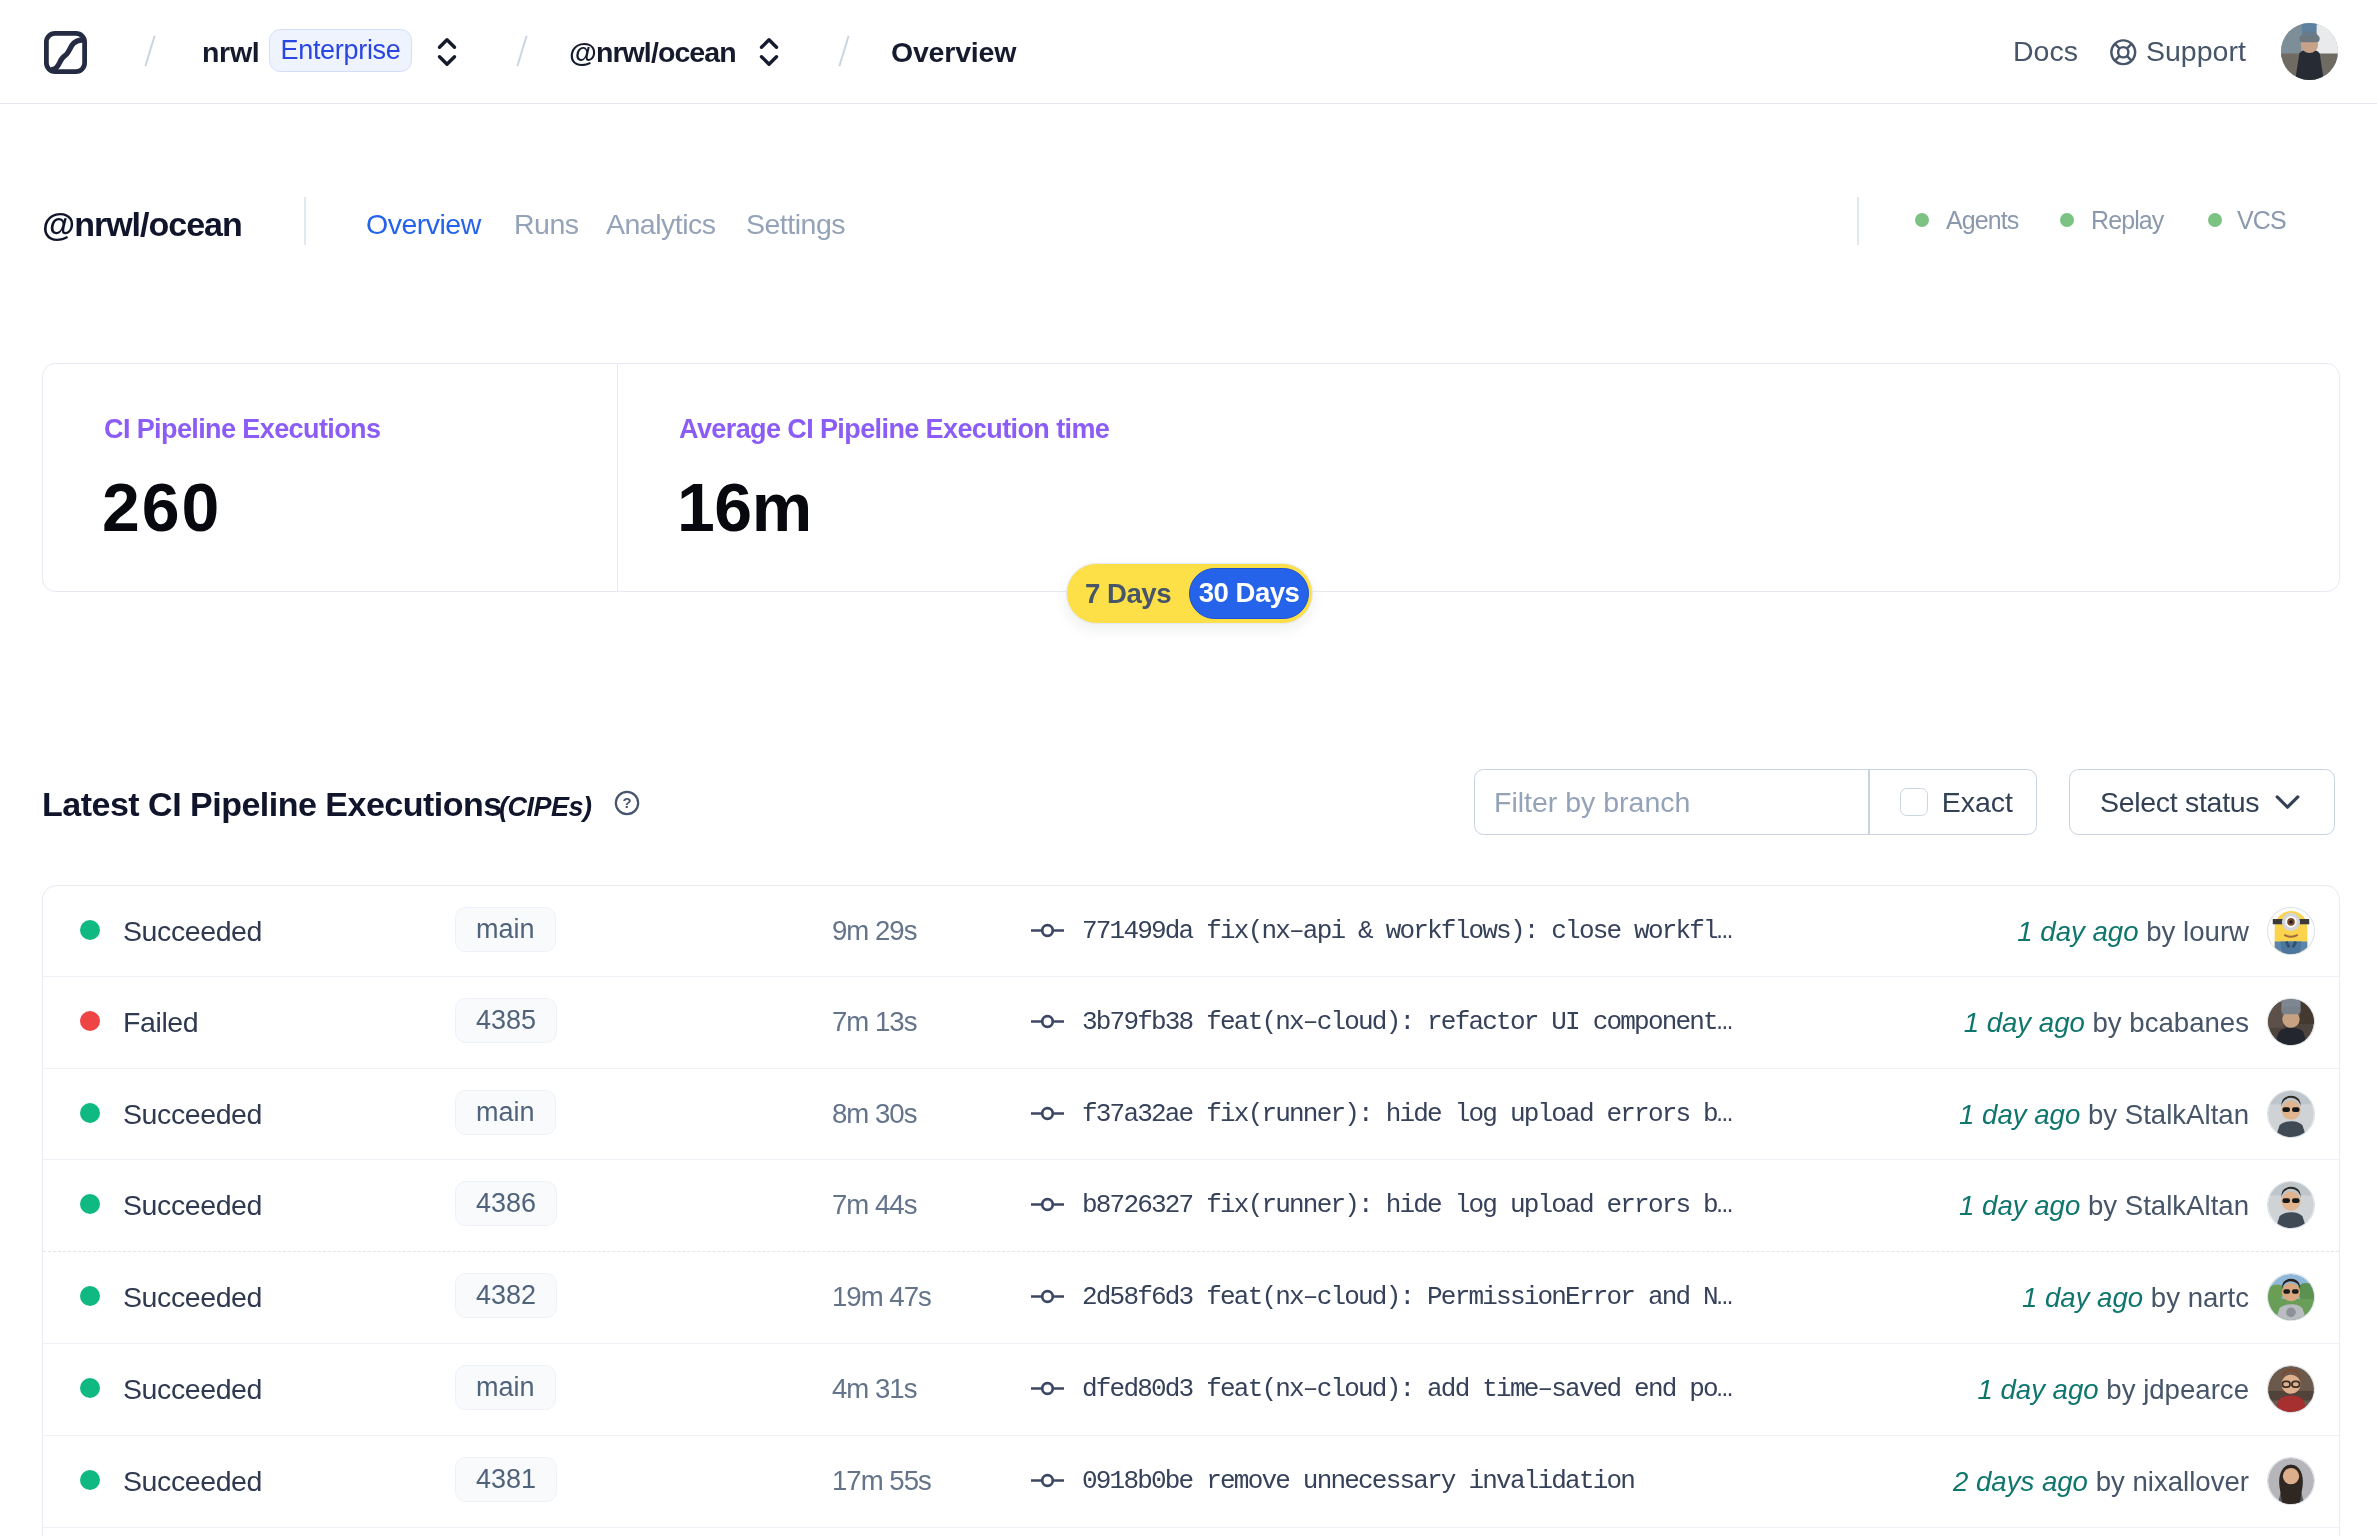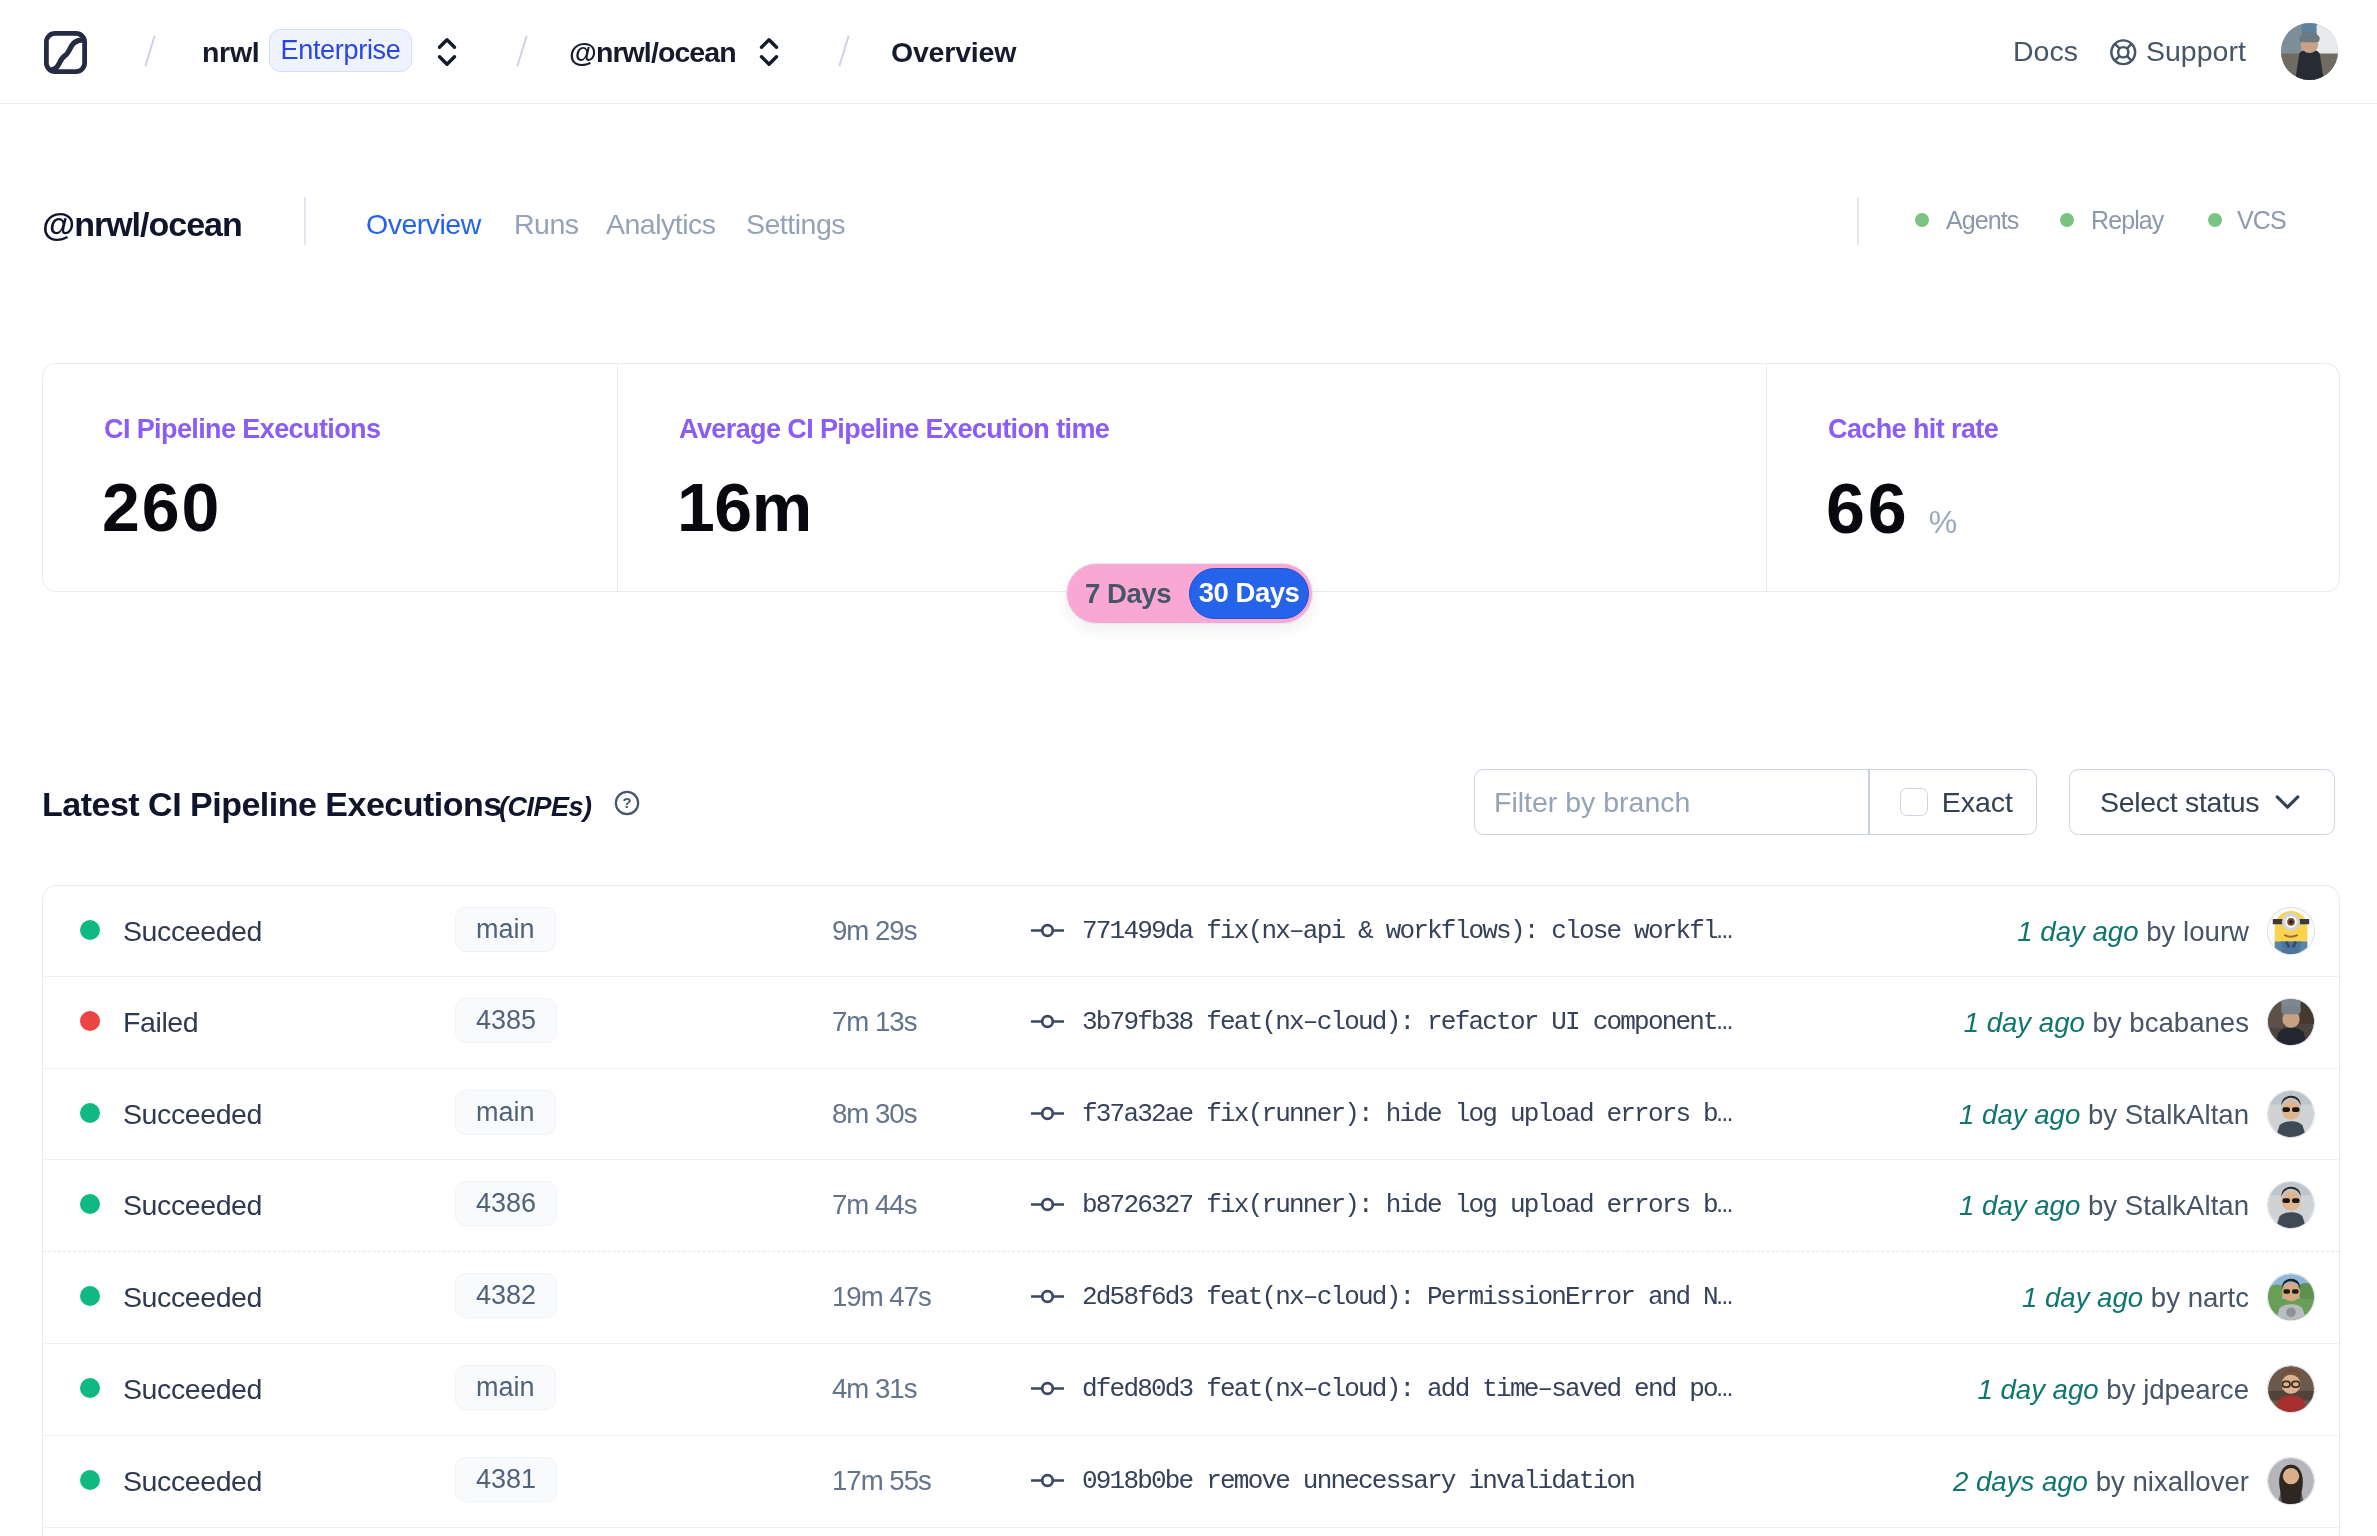--- a/index.html
+++ b/index.html
@@ -30,21 +30,21 @@
   
   #stats { position:absolute; left:42px; top:363px; width:2298px; height:229px;
     background:#fff; border:1.9px solid #e7eaf1; border-radius:13.3px; }
   .card { position:absolute; top:0; height:100%; width:574px; }
   .card + .card { border-left:1.9px solid #e7eaf1; }
   .clabel { position:absolute; left:61px; top:52px; font-size:27px; font-weight:600; color:#8b5cf6; letter-spacing:-0.6px; line-height:1; }
   .cvalue { position:absolute; left:59px; top:109px; font-size:68px; font-weight:700; color:#07090f; letter-spacing:-0.5px; line-height:1; }
   .pct { font-size:32px; font-weight:400; color:#9aa9bc; letter-spacing:0; margin-left:19px; }
 
   #toggle { position:absolute; left:1066px; top:563px; width:247px; height:61px;
-    background:#f9a8d4; border:1.9px solid #e7eaf1; border-radius:31px;
+    background:#fde047; border:1.9px solid #e7eaf1; border-radius:31px;
     box-shadow:0 5.7px 13.3px rgba(15,23,42,.07); display:flex; align-items:center; }
   #t7 { flex:0 0 122px; text-align:center; color:#475569; font-size:27.6px; font-weight:600; letter-spacing:-0.5px; }
   #t30 { flex:1; height:51px; margin-right:2.9px; background:#2563eb; border:1.9px solid #1d50d0; border-radius:26px;
     color:#fff; font-size:27.6px; font-weight:600; line-height:48px; text-align:center; letter-spacing:-0.5px; }
 
   
   #secttl { position:absolute; left:42px; top:785px; font-size:34px; font-weight:700; color:#10152b; letter-spacing:-0.5px; }
   #secttl .cipes { position:absolute; left:457px; top:6.7px; font-size:27px; font-weight:700; font-style:italic; letter-spacing:-0.5px; width:190px; }
   #qicon { position:absolute; left:614px; top:790px; }
 
@@ -150,24 +150,20 @@
 
   <div id="stats">
     <div class="card" style="left:0;">
       <div class="clabel">CI Pipeline Executions</div>
       <div class="cvalue" style="letter-spacing:1.9px;text-align:center;">260</div>
     </div>
     <div class="card" style="left:574px;">
       <div class="clabel">Average CI Pipeline Execution time</div>
       <div class="cvalue">16m</div>
     </div>
-    <div class="card" style="left:1723px;">
-      <div class="clabel">Cache hit rate</div>
-      <div class="cvalue" style="letter-spacing:2.9px; font-size:70px; top:110px;">66<span class="pct">%</span></div>
-    </div>
   </div>
   <div id="toggle">
     <div id="t7">7 Days</div>
     <div id="t30">30 Days</div>
   </div>
 
   <div id="secttl">Latest CI Pipeline Executions<span class="cipes">(CIPEs)</span></div>
   <svg id="qicon" class="abs" width="26" height="26" viewBox="0 0 27 27">
     <circle cx="13.5" cy="13.5" r="11.6" fill="none" stroke="#46566e" stroke-width="2.3"></circle>
     <text x="13.5" y="19" text-anchor="middle" font-size="15.5" font-weight="600" fill="#46566e" font-family="Liberation Sans">?</text>

